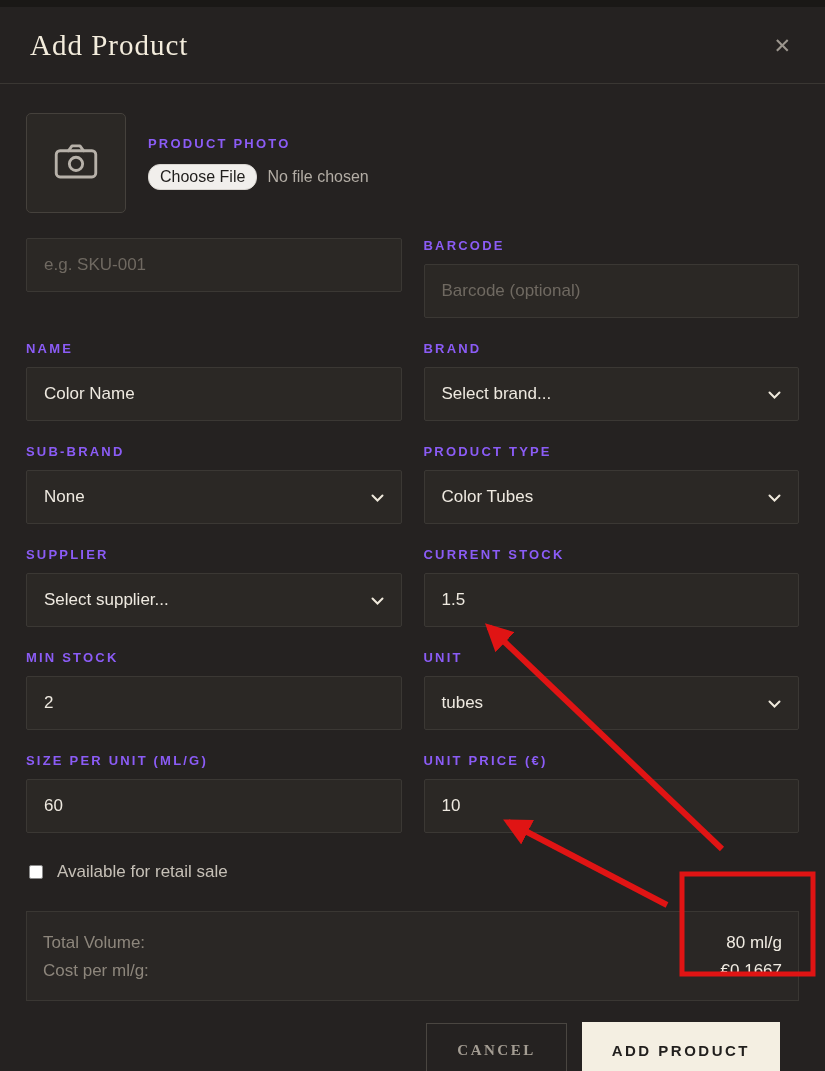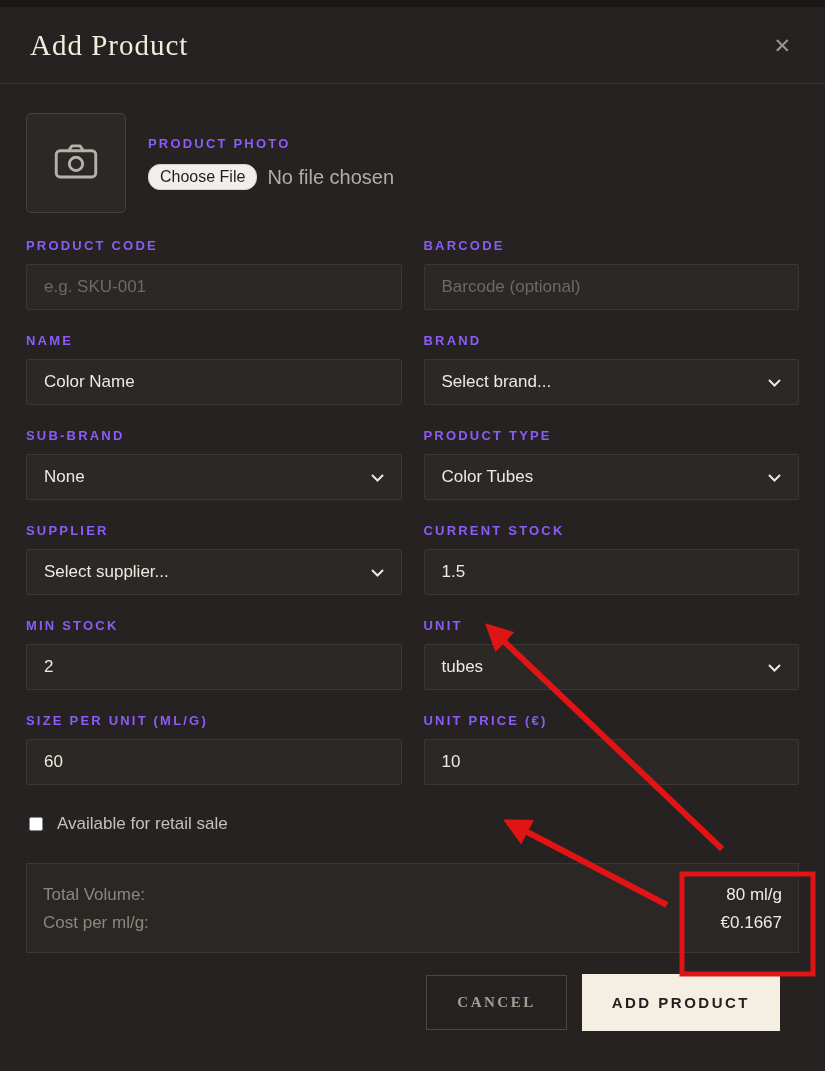--- a/index.html
+++ b/index.html
@@ -40,27 +40,27 @@
   .section-label {
     display:block; font-size:13px; font-weight:700; letter-spacing:2.2px;
     color:#8b5cf6; text-transform:uppercase;
   }
   .photo-info .section-label { margin-bottom:13px; }
   .file-row { display:flex; align-items:center; }
   .choose-file-btn {
     background:#f1efec; color:#1f1d1b; border:1px solid #d8d5d0; border-radius:12px;
     font-size:16px; padding:3px 11px; font-family:inherit; cursor:pointer;
   }
-  .no-file-text { color:#b3ada5; font-size:20px; margin-left:10px; }
+  .no-file-text { color:#b3ada5; font-size:16px; margin-left:10px; }
 
   .grid { display:grid; grid-template-columns:1fr 1fr; column-gap:22px; }
   .field { margin-bottom:23px; }
   .field .section-label { margin-bottom:11px; }
   .text-input, .select-box {
-    width:100%; height:46px; background:#2b2825; border:1px solid #3b3834;
+    width:100%; height:54px; background:#2b2825; border:1px solid #3b3834;
     border-radius:2px; color:#eee9e0; font-size:17px; font-family:inherit;
     padding:0 17px; display:block;
   }
   .text-input::placeholder { color:#6f6961; opacity:1; }
   .select-box {
     display:flex; align-items:center; justify-content:space-between;
     cursor:pointer; user-select:none;
   }
   .chevron-down { flex-shrink:0; margin-left:8px; }
 
@@ -122,21 +122,20 @@
       <div class="file-row">
         <button class="choose-file-btn">Choose File</button>
         <span class="no-file-text">No file chosen</span>
       </div>
     </div>
   </div>
 
   <div class="grid">
 
     <div class="field">
-      <label class="section-label">PRODUCT CODE</label>
       <input class="text-input" type="text" placeholder="e.g. SKU-001" style="">
     </div>
 
     <div class="field">
       <label class="section-label">BARCODE</label>
       <input class="text-input" type="text" placeholder="Barcode (optional)" style="">
     </div>
 
     <div class="field">
       <label class="section-label">NAME</label>

